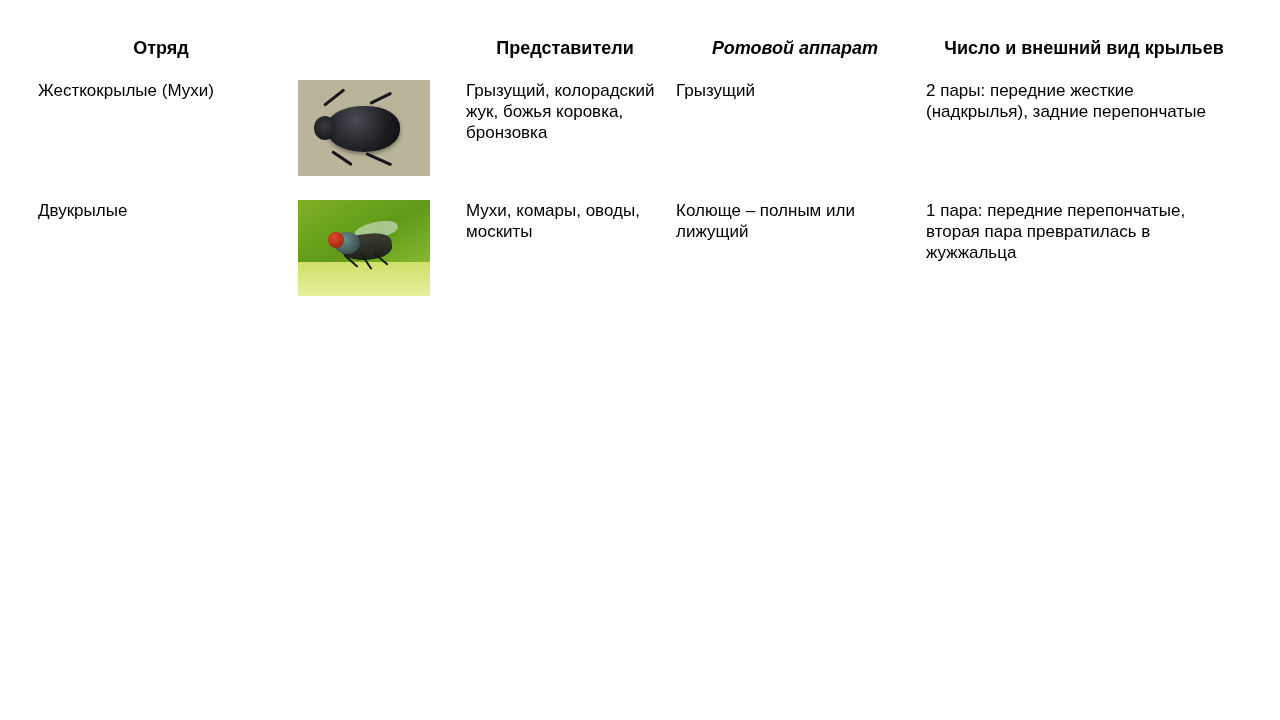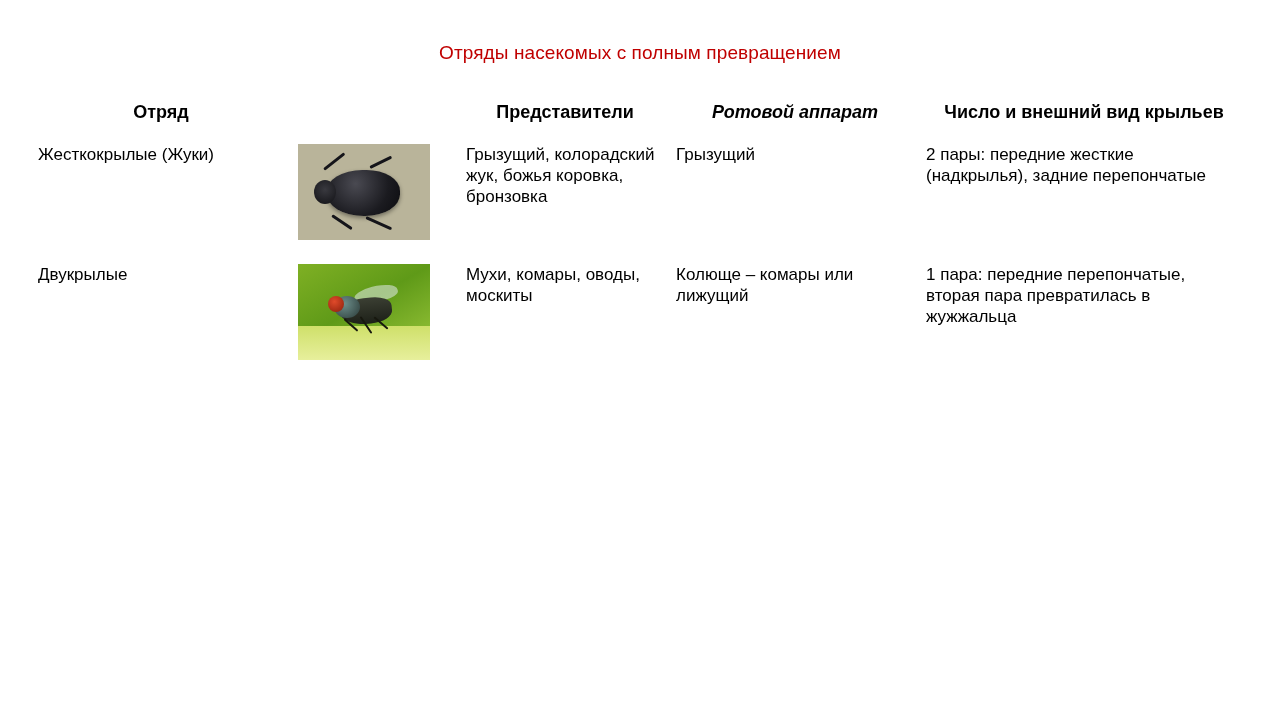--- a/index.html
+++ b/index.html
@@ -244,21 +244,20 @@
     background: rgba(235,240,235,0.5);
     border-radius: 50% 65% 35% 50%;
     transform: rotate(-24deg);
   }
 </style>
 </head>
 <body>
 
 <div class="slide">
 
-  <div class="title">Отряды насекомых с полным превращением</div>
 
   <table class="insect-table">
     <colgroup>
       <col class="c-order">
       <col class="c-photo">
       <col class="c-repr">
       <col class="c-mouth">
       <col class="c-wings">
     </colgroup>
     <thead>
@@ -267,21 +266,21 @@
         <th></th>
         <th class="th-repr">Представители</th>
         <th class="th-mouth">Ротовой аппарат</th>
         <th class="th-wings">Число и внешний вид крыльев</th>
       </tr>
     </thead>
     <tbody>
 
 
       <tr>
-        <td class="order-cell">Жесткокрылые (Жуки)</td>
+        <td class="order-cell">Жесткокрылые (Мухи)</td>
         <td class="photo-cell">
           <div class="photo ph-beetle">
             <div class="leg l1"></div>
             <div class="leg l4"></div>
             <div class="body"></div>
             <div class="head"></div>
             <div class="leg l2"></div>
             <div class="leg l3"></div>
           </div>
         </td>
@@ -298,21 +297,21 @@
             <div class="wing"></div>
             <div class="body"></div>
             <div class="thorax"></div>
             <div class="eye"></div>
             <div class="leg f1"></div>
             <div class="leg f2"></div>
             <div class="leg f3"></div>
           </div>
         </td>
         <td class="repr-cell">Мухи, комары, оводы, москиты</td>
-        <td class="mouth-cell">Колюще – комары или лижущий</td>
+        <td class="mouth-cell">Колюще – полным или лижущий</td>
         <td class="wings-cell">1 пара: передние перепончатые, вторая пара превратилась в жужжальца</td>
       </tr>
 
 
     </tbody>
   </table>
 
 </div>
 
 </body></html>

